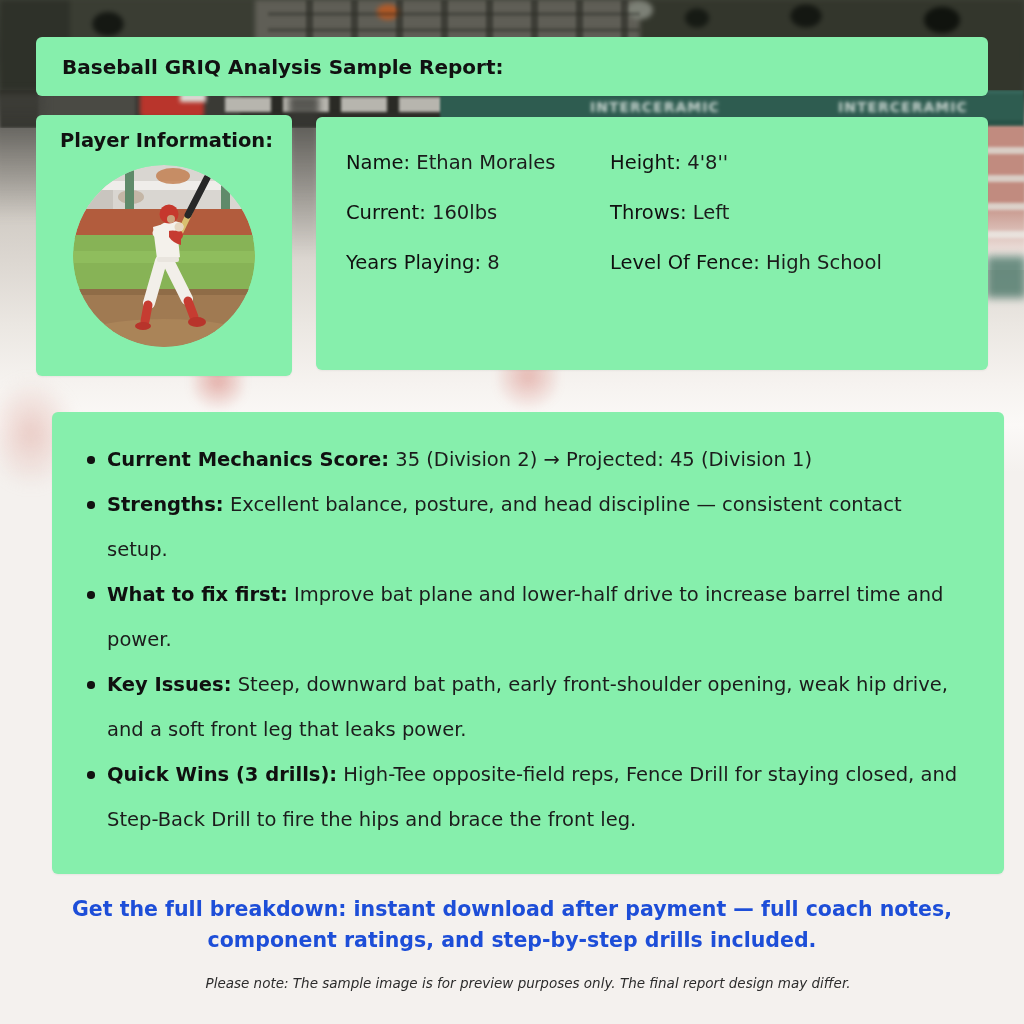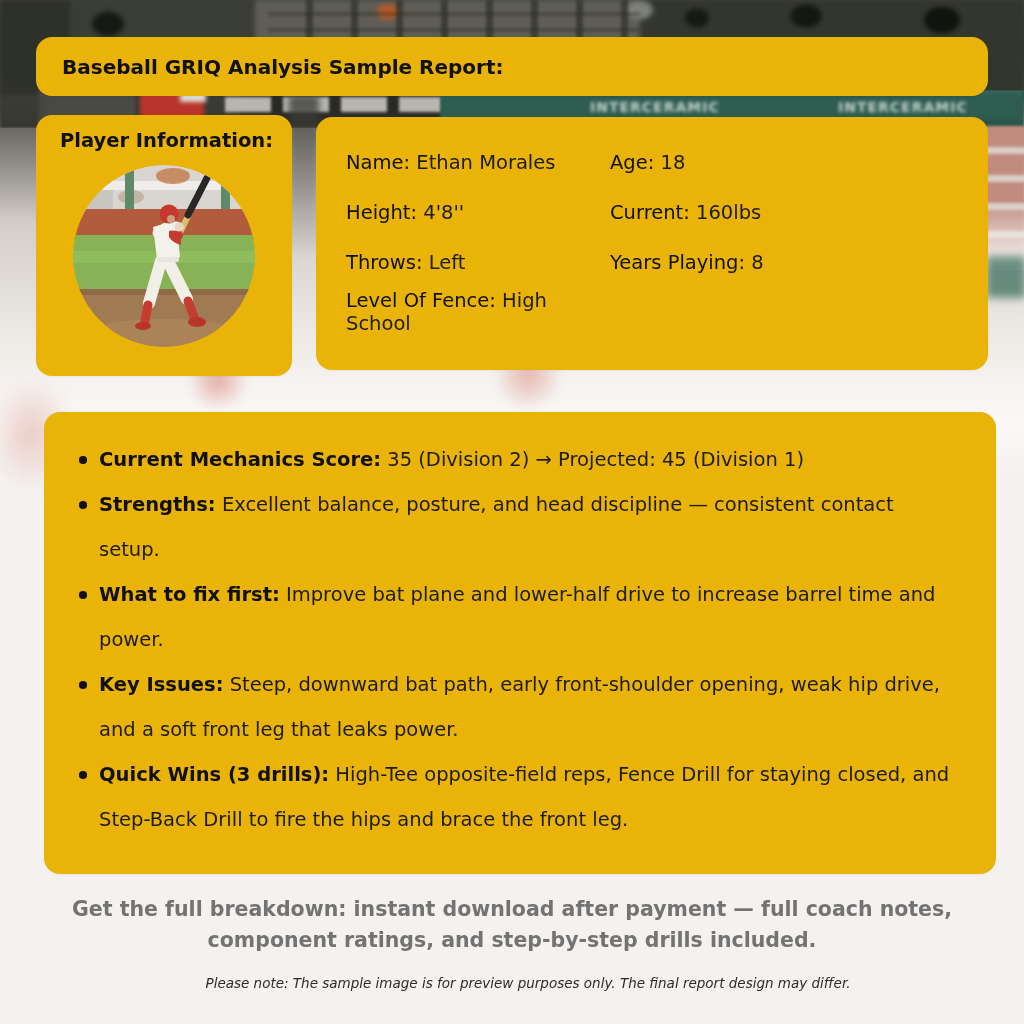--- a/index.html
+++ b/index.html
@@ -63,44 +63,44 @@
     background:linear-gradient(180deg,rgba(246,243,240,0),#f6f3f0 90%);}
   .teal-patch{left:986px;top:256px;width:40px;height:42px;background:#547d6f;filter:blur(4px);opacity:.85;}
   .left-pink{left:-14px;top:378px;width:90px;height:110px;filter:blur(7px);
     background:radial-gradient(closest-side,rgba(226,183,175,.7),rgba(226,183,175,0));}
   .gap-fig1{left:192px;top:366px;width:52px;height:50px;filter:blur(4px);
     background:radial-gradient(circle at 50% 30%,rgba(198,62,50,.38),rgba(198,62,50,0) 70%);}
   .gap-fig2{left:498px;top:360px;width:60px;height:56px;filter:blur(4px);
     background:radial-gradient(circle at 50% 30%,rgba(198,62,50,.32),rgba(198,62,50,0) 70%);}
 
   
-  .card{position:absolute;background:#eab308;border-radius:16px;box-shadow:0 1px 2px rgba(0,0,0,.05);}
+  .card{position:absolute;background:#86efac;border-radius:6px;box-shadow:0 1px 2px rgba(0,0,0,.05);}
   .header-card{left:36px;top:37px;width:952px;height:59px;display:flex;align-items:center;}
   .header-card h1{margin:0 0 0 26px;font-size:20px;font-weight:700;color:#111;}
 
   .player-card{left:36px;top:115px;width:256px;height:261px;text-align:center;}
   .player-card h2{margin:14px 0 0 5px;font-size:19.5px;font-weight:700;color:#111;}
   .photo-circle{width:182px;height:182px;border-radius:50%;overflow:hidden;margin:13px auto 0 auto;}
 
   .details-card{left:316px;top:117px;width:672px;height:253px;
     display:grid;grid-template-columns:264px auto;grid-auto-rows:50px;
     align-items:center;padding:20px 0 0 30px;box-sizing:border-box;}
   .details-card p{margin:0;font-size:19.5px;color:#1c1c1c;}
   .details-card b{font-weight:400;color:#101010;}
 
-  .analysis-card{left:44px;top:412px;width:952px;height:462px;box-sizing:border-box;
+  .analysis-card{left:52px;top:412px;width:952px;height:462px;box-sizing:border-box;
     padding:25px 38px 0 34px;}
   .analysis-card ul{margin:0;padding:0;list-style:none;font-size:19.5px;line-height:45px;color:#1c1c1c;}
   .analysis-card li{position:relative;padding-left:21px;}
   .analysis-card li::before{content:'';position:absolute;left:1px;top:19px;width:7.5px;height:7.5px;
     border-radius:50%;background:#111;}
   .analysis-card b{font-weight:700;color:#101010;}
 
   .cta{left:42px;top:894px;width:940px;text-align:center;font-size:20.5px;font-weight:700;
-    line-height:31px;color:#737373;}
+    line-height:31px;color:#1d4ed8;}
   .note{left:16px;top:975px;width:1024px;text-align:center;font-style:italic;font-size:13.5px;color:#2b2b2b;}
 </style>
 </head>
 <body>
 
 <div class="bg">
   <div class="bg-base abs"></div>
   <div class="top-strip abs"></div>
   <div class="top-grid abs"></div>
   <div class="band abs">
@@ -166,21 +166,20 @@
         <circle cx="96" cy="49" r="9.5" fill="#c6382d"></circle>
         <circle cx="98" cy="54" r="4" fill="#caa17c"></circle>
         <rect x="84" y="92" width="22" height="5" rx="2" fill="#e9e5de"></rect>
       </g>
     </svg>
   </div>
 </div>
 
 <div class="card details-card">
   <p><b>Name:</b> <span>Ethan Morales</span></p>
-  <p><b>Age:</b> <span>18</span></p>
   <p><b>Height:</b> <span>4'8''</span></p>
   <p><b>Current:</b> <span>160lbs</span></p>
   <p><b>Throws:</b> <span>Left</span></p>
   <p><b>Years Playing:</b> <span>8</span></p>
   <p><b>Level Of Fence:</b> <span>High School</span></p>
 </div>
 
 <div class="card analysis-card">
   <ul>
     <li><b>Current Mechanics Score:</b> <span>35 (Division 2) → Projected: 45 (Division 1)</span></li>

